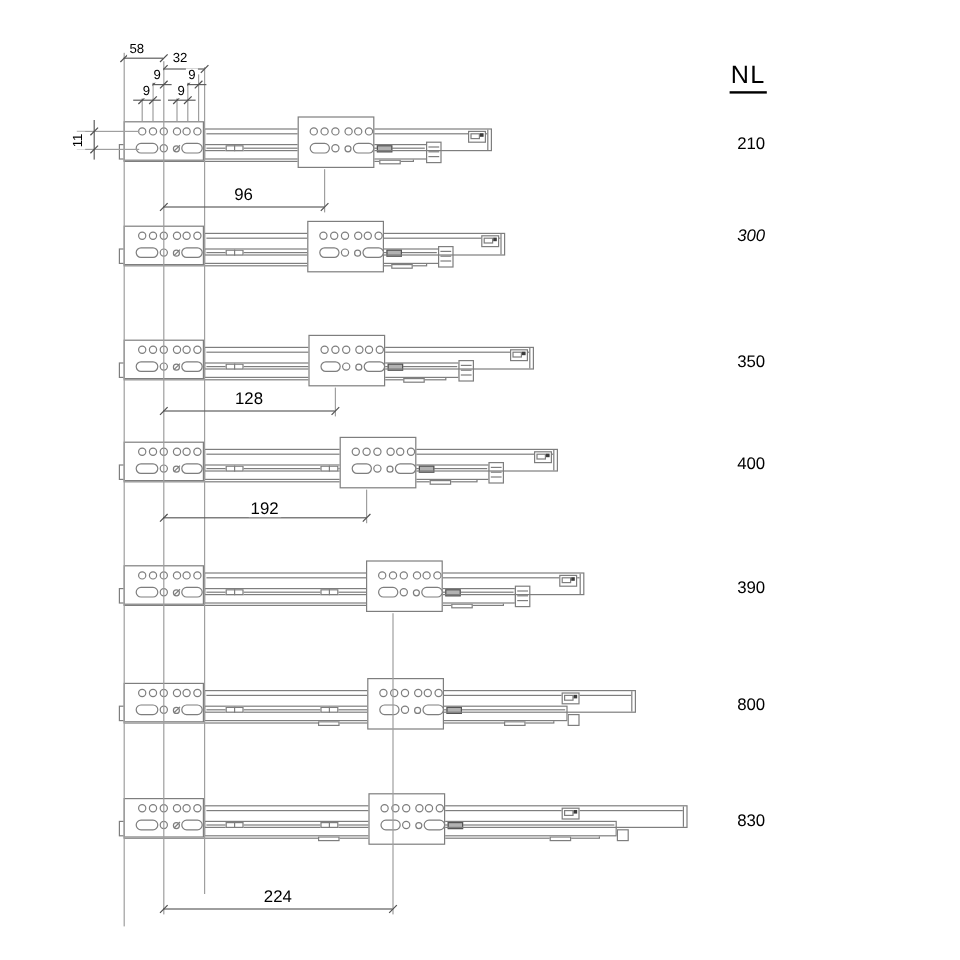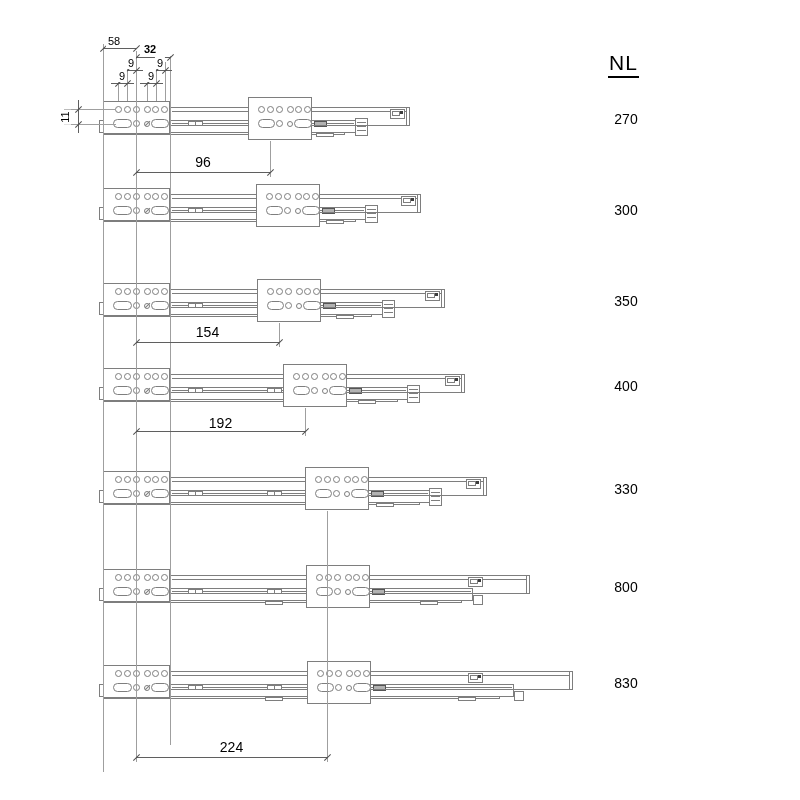--- a/index.html
+++ b/index.html
@@ -60,21 +60,21 @@
     <div class="hole" style="left: 257.5px; top: 105.5px; width: 7px; height: 7px;"></div>
     <div class="hole" style="left: 266.5px; top: 105.5px; width: 7px; height: 7px;"></div>
     <div class="hole" style="left: 275.5px; top: 105.5px; width: 7px; height: 7px;"></div>
     <div class="hole" style="left: 286.5px; top: 105.5px; width: 7px; height: 7px;"></div>
     <div class="hole" style="left: 295px; top: 105.5px; width: 7px; height: 7px;"></div>
     <div class="hole" style="left: 304px; top: 105.5px; width: 7px; height: 7px;"></div>
     <div class="oval" style="left: 258px; top: 119px; width: 17px; height: 9px;"></div>
     <div class="hole" style="left: 275.5px; top: 120px; width: 7px; height: 7px;"></div>
     <div class="hole" style="left: 287px; top: 120.5px; width: 6px; height: 6px;"></div>
     <div class="oval" style="left: 294px; top: 119px; width: 18px; height: 9px;"></div>
-    <div class="nl-label" style="left: 603px; top: 111px;">270</div>
+    <div class="nl-label" style="left: 603px; top: 111px;">210</div>
     <div class="bx" style="left: 103px; top: 216px; width: 253px; height: 6px;"></div>
     <div class="bx" style="left: 326px; top: 220px; width: 18px; height: 4px;"></div>
     <div class="bx" style="left: 170px; top: 207px; width: 196px; height: 13px;"></div>
     <div class="ln" style="left: 172px; top: 210px; width: 192px; height: 1px;"></div>
     <div class="bx" style="left: 365px; top: 205px; width: 13px; height: 18px;"></div>
     <div class="ln" style="left: 367px; top: 209px; width: 9px; height: 1px;"></div>
     <div class="ln" style="left: 367px; top: 213px; width: 9px; height: 1px;"></div>
     <div class="ln" style="left: 367px; top: 217px; width: 9px; height: 1px;"></div>
     <div class="stop" style="left: 322px; top: 208px; width: 13px; height: 6px;"></div>
     <div class="bxt" style="left: 170px; top: 194px; width: 251px; height: 19px;"></div>
@@ -102,21 +102,21 @@
     <div class="hole" style="left: 265.5px; top: 192.5px; width: 7px; height: 7px;"></div>
     <div class="hole" style="left: 274.5px; top: 192.5px; width: 7px; height: 7px;"></div>
     <div class="hole" style="left: 283.5px; top: 192.5px; width: 7px; height: 7px;"></div>
     <div class="hole" style="left: 294.5px; top: 192.5px; width: 7px; height: 7px;"></div>
     <div class="hole" style="left: 303px; top: 192.5px; width: 7px; height: 7px;"></div>
     <div class="hole" style="left: 312px; top: 192.5px; width: 7px; height: 7px;"></div>
     <div class="oval" style="left: 266px; top: 206px; width: 17px; height: 9px;"></div>
     <div class="hole" style="left: 283.5px; top: 207px; width: 7px; height: 7px;"></div>
     <div class="hole" style="left: 295px; top: 207.5px; width: 6px; height: 6px;"></div>
     <div class="oval" style="left: 302px; top: 206px; width: 18px; height: 9px;"></div>
-    <div class="nl-label" style="left: 603px; top: 202px;">300</div>
+    <div class="nl-label" style="left: 603px; top: 188px; font-style: italic;">300</div>
     <div class="bx" style="left: 103px; top: 311px; width: 269px; height: 6px;"></div>
     <div class="bx" style="left: 336px; top: 315px; width: 18px; height: 4px;"></div>
     <div class="bx" style="left: 170px; top: 302px; width: 213px; height: 13px;"></div>
     <div class="ln" style="left: 172px; top: 305px; width: 209px; height: 1px;"></div>
     <div class="bx" style="left: 382px; top: 300px; width: 13px; height: 18px;"></div>
     <div class="ln" style="left: 384px; top: 304px; width: 9px; height: 1px;"></div>
     <div class="ln" style="left: 384px; top: 308px; width: 9px; height: 1px;"></div>
     <div class="ln" style="left: 384px; top: 312px; width: 9px; height: 1px;"></div>
     <div class="stop" style="left: 323px; top: 303px; width: 13px; height: 6px;"></div>
     <div class="bxt" style="left: 170px; top: 289px; width: 275px; height: 19px;"></div>
@@ -232,21 +232,21 @@
     <div class="hole" style="left: 314.5px; top: 475.5px; width: 7px; height: 7px;"></div>
     <div class="hole" style="left: 323.5px; top: 475.5px; width: 7px; height: 7px;"></div>
     <div class="hole" style="left: 332.5px; top: 475.5px; width: 7px; height: 7px;"></div>
     <div class="hole" style="left: 343.5px; top: 475.5px; width: 7px; height: 7px;"></div>
     <div class="hole" style="left: 352px; top: 475.5px; width: 7px; height: 7px;"></div>
     <div class="hole" style="left: 361px; top: 475.5px; width: 7px; height: 7px;"></div>
     <div class="oval" style="left: 315px; top: 489px; width: 17px; height: 9px;"></div>
     <div class="hole" style="left: 332.5px; top: 490px; width: 7px; height: 7px;"></div>
     <div class="hole" style="left: 344px; top: 490.5px; width: 6px; height: 6px;"></div>
     <div class="oval" style="left: 351px; top: 489px; width: 18px; height: 9px;"></div>
-    <div class="nl-label" style="left: 603px; top: 481px;">330</div>
+    <div class="nl-label" style="left: 603px; top: 481px;">390</div>
     <div class="bx" style="left: 103px; top: 597px; width: 359px; height: 6px;"></div>
     <div class="bx" style="left: 265px; top: 601px; width: 18px; height: 4px;"></div>
     <div class="bx" style="left: 420px; top: 601px; width: 18px; height: 4px;"></div>
     <div class="bx" style="left: 170px; top: 588px; width: 303px; height: 13px;"></div>
     <div class="ln" style="left: 172px; top: 591px; width: 299px; height: 1px;"></div>
     <div class="bx" style="left: 473px; top: 595px; width: 10px; height: 10px;"></div>
     <div class="stop" style="left: 372px; top: 589px; width: 13px; height: 6px;"></div>
     <div class="bxt" style="left: 170px; top: 575px; width: 360px; height: 19px;"></div>
     <div class="ln" style="left: 172px; top: 579px; width: 354px; height: 1px;"></div>
     <div class="ln" style="left: 526px; top: 576px; width: 1px; height: 17px;"></div>
@@ -334,39 +334,39 @@
     <div class="cln" style="left: 164.5px; top: 62px; width: 1px; height: 39px;"></div>
     <div class="cln" style="left: 270px; top: 141px; width: 1px; height: 36px;"></div>
     <div class="dln" style="left: 136px; top: 172px; width: 134px; height: 1px;"></div>
     <div class="tick" style="left: 132px; top: 172px;"></div>
     <div class="tick" style="left: 266px; top: 172px;"></div>
     <div class="dim-text" style="left: 203px; top: 155px;">96</div>
     <div class="cln" style="left: 279px; top: 323px; width: 1px; height: 24px;"></div>
     <div class="dln" style="left: 136px; top: 342px; width: 143px; height: 1px;"></div>
     <div class="tick" style="left: 132px; top: 342px;"></div>
     <div class="tick" style="left: 275px; top: 342px;"></div>
-    <div class="dim-text" style="left: 207.5px; top: 325px;">154</div>
+    <div class="dim-text" style="left: 207.5px; top: 325px;">128</div>
     <div class="cln" style="left: 305px; top: 408px; width: 1px; height: 28px;"></div>
     <div class="dln" style="left: 136px; top: 431px; width: 169px; height: 1px;"></div>
     <div class="tick" style="left: 132px; top: 431px;"></div>
     <div class="tick" style="left: 301px; top: 431px;"></div>
     <div class="dim-text" style="left: 220.5px; top: 416px;">192</div>
     <div class="cln" style="left: 327px; top: 511px; width: 1px; height: 251px;"></div>
     <div class="dln" style="left: 136px; top: 757px; width: 191px; height: 1px;"></div>
     <div class="tick" style="left: 132px; top: 757px;"></div>
     <div class="tick" style="left: 323px; top: 757px;"></div>
     <div class="dim-text" style="left: 231.5px; top: 740px;">224</div>
     <div class="dln" style="left: 103px; top: 48px; width: 33px; height: 1px;"></div>
     <div class="tick" style="left: 99px; top: 48px;"></div>
     <div class="tick" style="left: 132px; top: 48px;"></div>
     <div class="dim-text sm" style="left: 114px; top: 35px;">58</div>
     <div class="dln" style="left: 136px; top: 57px; width: 34px; height: 1px;"></div>
     <div class="tick" style="left: 132px; top: 57px;"></div>
     <div class="tick" style="left: 166px; top: 57px;"></div>
-    <div class="dim-text sm" style="left: 150px; top: 43px; font-weight: bold;">32</div>
+    <div class="dim-text sm" style="left: 150px; top: 43px;">32</div>
     <div class="dln" style="left: 120px; top: 70px; width: 23px; height: 1px;"></div>
     <div class="tick" style="left: 123px; top: 70px;"></div>
     <div class="tick" style="left: 132px; top: 70px;"></div>
     <div class="dim-text sm" style="left: 131px; top: 57px;">9</div>
     <div class="dln" style="left: 148.5px; top: 70px; width: 23px; height: 1px;"></div>
     <div class="tick" style="left: 151.5px; top: 70px;"></div>
     <div class="tick" style="left: 160.5px; top: 70px;"></div>
     <div class="dim-text sm" style="left: 160px; top: 57px;">9</div>
     <div class="dln" style="left: 111px; top: 83px; width: 23px; height: 1px;"></div>
     <div class="tick" style="left: 114px; top: 83px;"></div>

